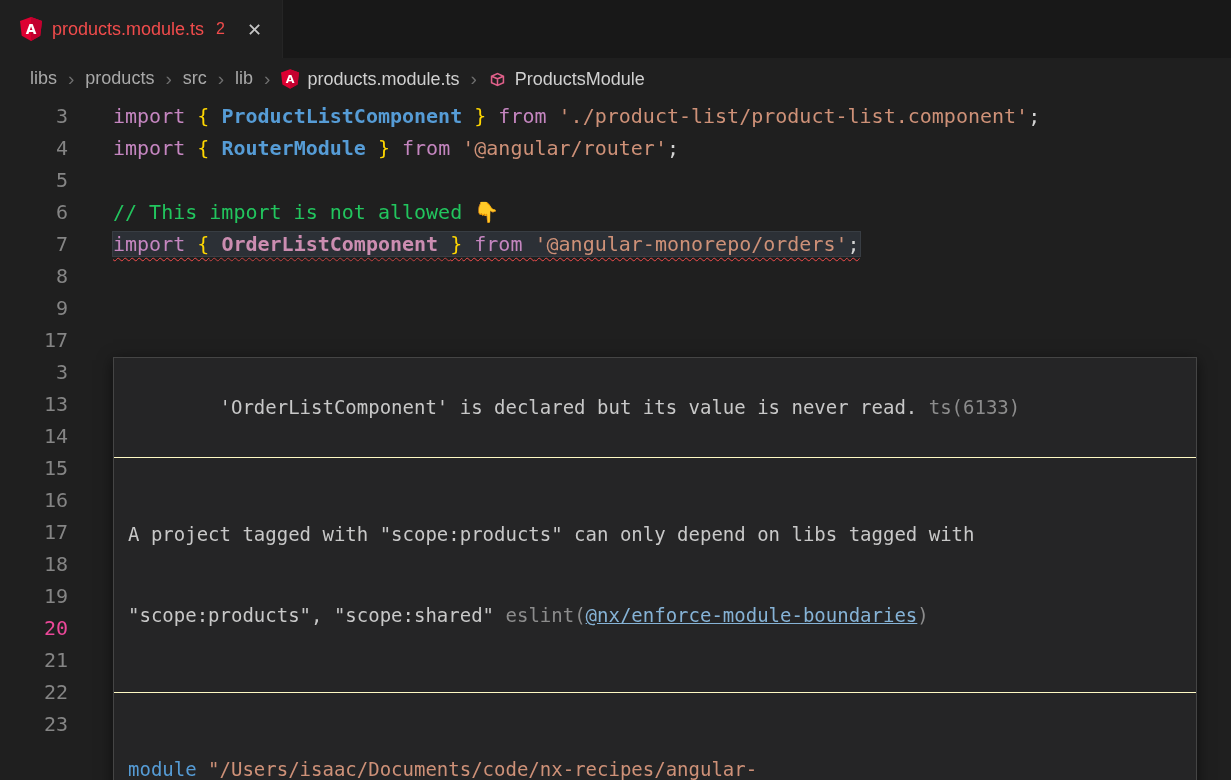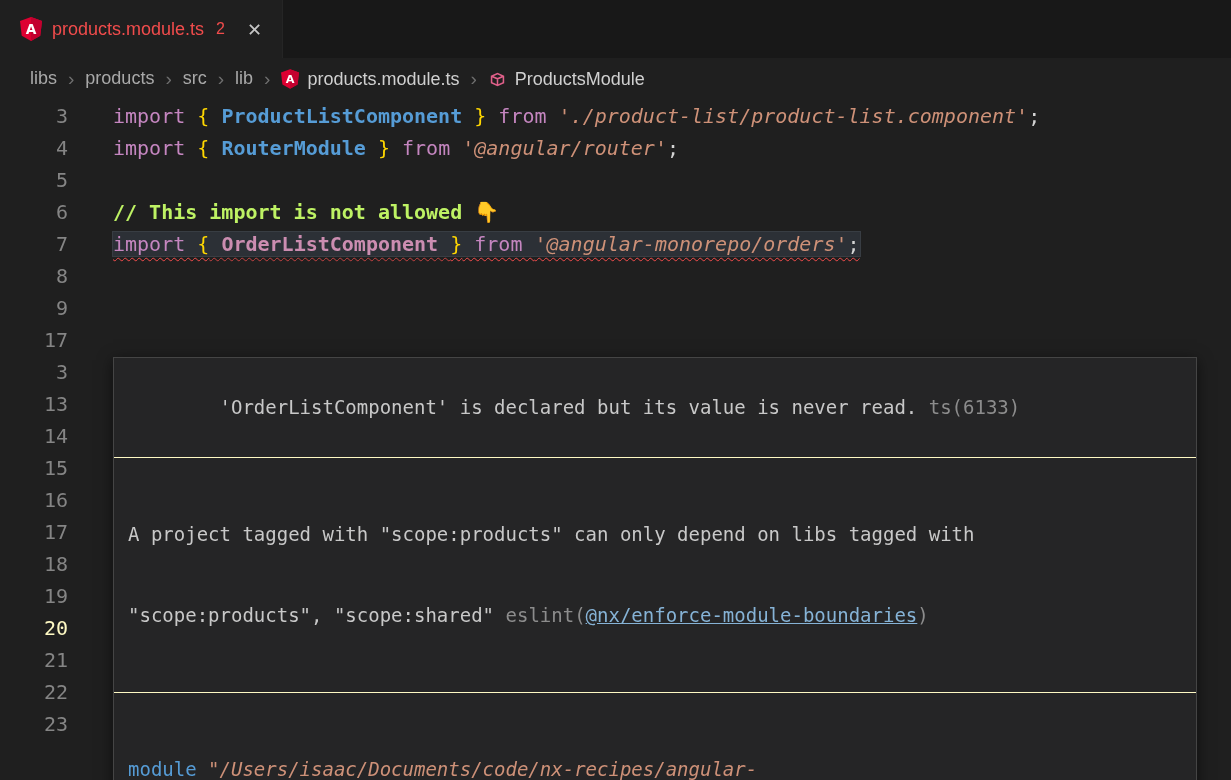--- a/index.html
+++ b/index.html
@@ -20,36 +20,36 @@
                  font:18px "Liberation Sans", sans-serif; color:#a9a9a9; background:#1f1f1f; }
   .bc-path { display:inline-flex; }
   .bc-item { cursor:pointer; }
   .bc-sep { color:#6f6f6f; margin:0 11px; font-size:19px; }
   .bc-file, .bc-symbol { display:inline-flex; align-items:center; gap:8px; color:#d0d0d0; cursor:pointer; }
 
   
   .editor { position:relative; font:20px/32px "DejaVu Sans Mono", monospace; color:#d4d4d4; }
   .line { display:flex; height:32px; line-height:32px; }
   .gutter { width:68px; text-align:right; color:#858585; flex:none; }
-  .gutter.active { color:#fef9c3; }
+  .gutter.active { color:#ec4899; }
   .code { margin-left:45px; white-space:pre; position:relative; flex:1; }
   .indent-guide { position:absolute; top:0; bottom:0; width:1px; background:#333639; }
   .blame { color:#6e6e6e; margin-left:88px; }
   .stmt-error { background:rgba(90,110,135,.22); box-shadow:0 0 0 1px rgba(130,150,175,.25);
                 text-decoration-line:underline; text-decoration-style:wavy;
                 text-decoration-color:#f14c4c; text-decoration-thickness:1.3px;
                 text-underline-offset:6px; }
 
   .tok-kw   { color:#C586C0; }
   .tok-kw2  { color:#569CD6; }
   .tok-cls  { color:#569CD6; font-weight:600; }
   .tok-clsfade { color:#f9a8d4; font-weight:600; opacity:.78; }
   .tok-clsdecl { color:#4EC9B0; }
-  .tok-str  { color:#CE9178;font-style:italic; }
-  .tok-cmt  { color:#bef264;font-weight:bold; }
+  .tok-str  { color:#CE9178; }
+  .tok-cmt  { color:#22c55e; }
   .tok-prop { color:#9CDCFE; }
   .tok-plain{ color:#D4D4D4; }
   .tok-gold { color:#FFD700; }
   .tok-pink { color:#D670D6; }
   .tok-blue2{ color:#179FFF; }
   .tok-emoji{ color:#f5c84c; }
 
   
   .hover-popup { position:absolute; left:113px; top:257px; width:1084px; background:#252526;
                  border:1px solid #454545; box-shadow:0 3px 14px rgba(0,0,0,.55);

